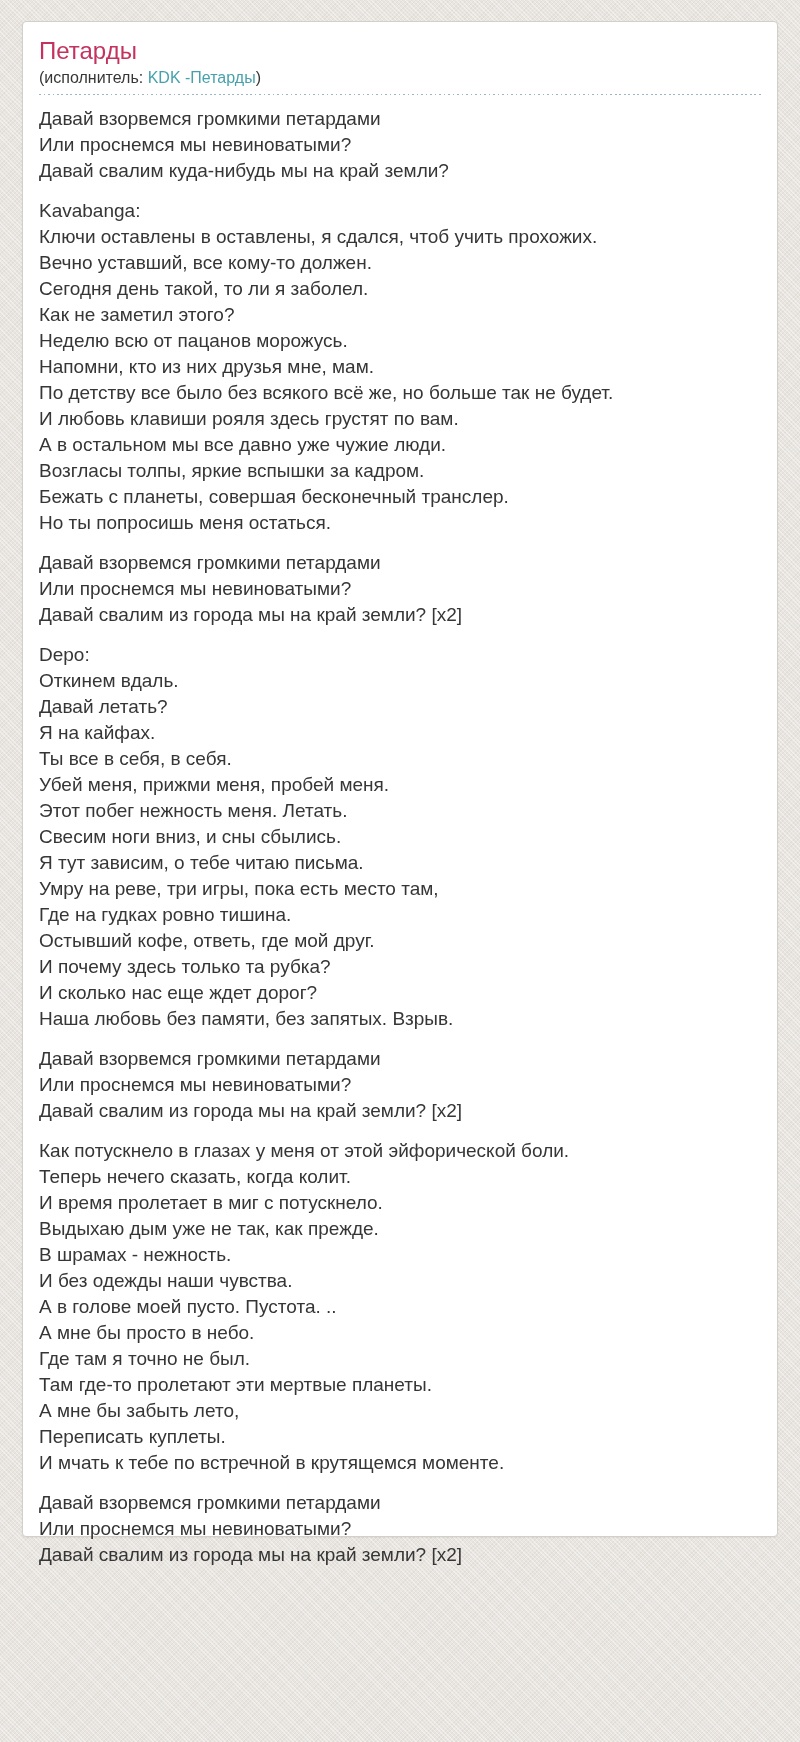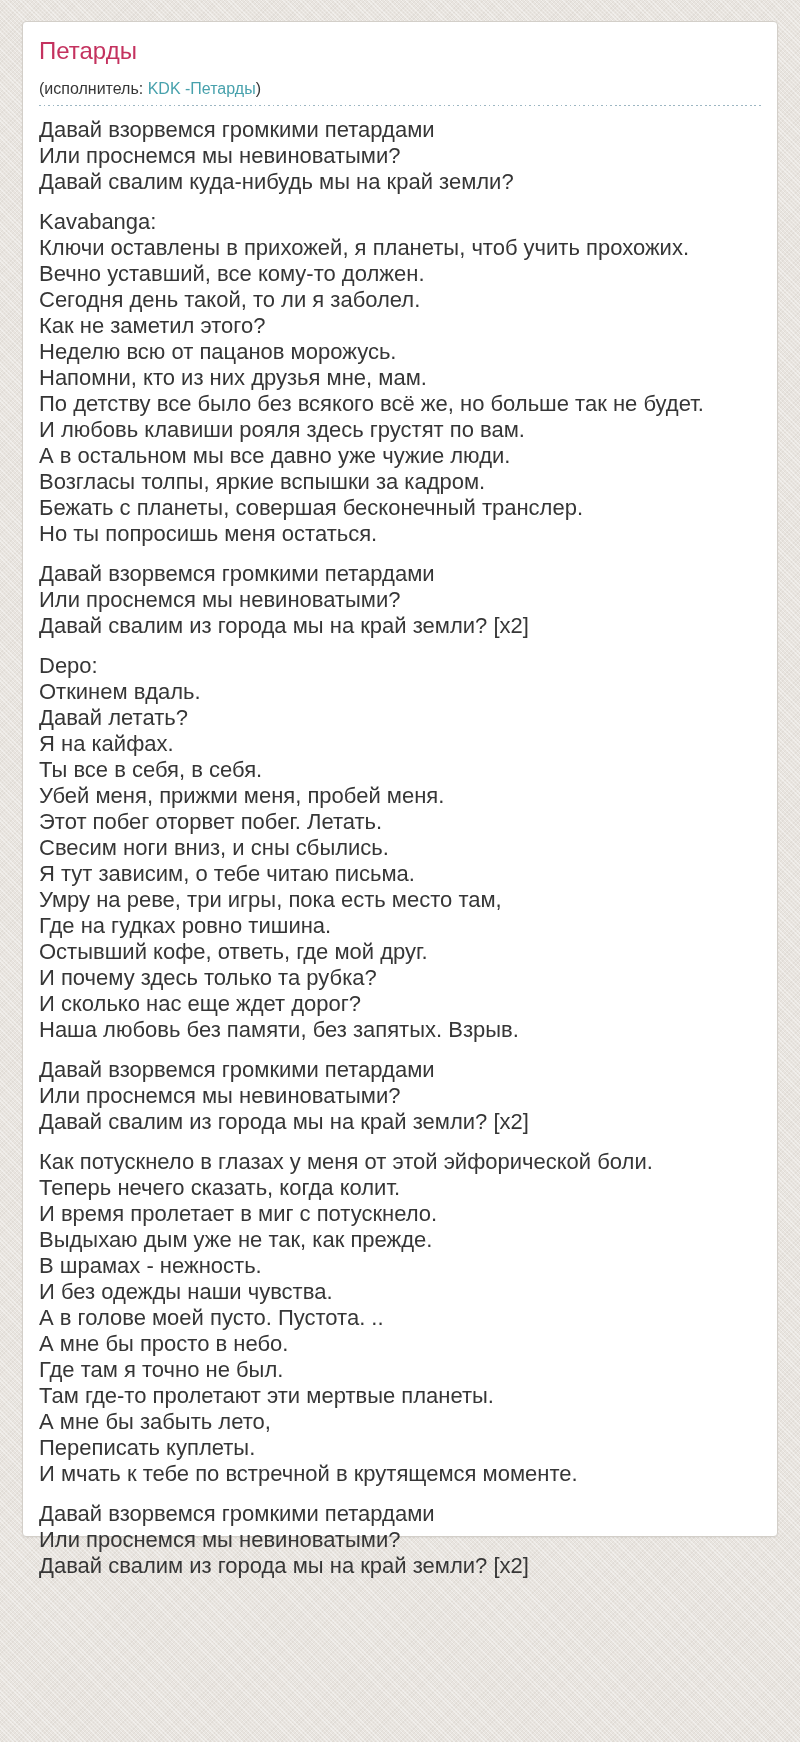--- a/index.html
+++ b/index.html
@@ -33,39 +33,39 @@
     margin: 0;
     font-size: 24px;
     line-height: 30px;
     font-weight: 400;
     color: var(--title, #c4325f);
   }
   .artist-line {
     font-size: 16px;
     line-height: 21px;
     color: var(--text, #3a3a3a);
-    margin-top: 12px;
+    margin-top: 1px;
   }
   .artist-line a {
     color: var(--link, #47a1ac);
     text-decoration: none;
     cursor: pointer;
   }
   .divider {
     height: 2px;
     margin-top: 5px;
     background-image: repeating-linear-gradient(to right,
       var(--divider, #9cb6c2) 0 1.5px, transparent 1.5px 4.5px);
     background-position: 0 bottom;
     background-size: 100% 1.5px;
     background-repeat: no-repeat;
   }
   .lyrics {
     margin-top: 11px;
-    font-size: 22px;
+    font-size: 19px;
     color: var(--text, #343434);
   }
   .stanza { margin: 0; }
   .stanza + .stanza { margin-top: 14px; }
   .line {
     line-height: 26px;
     min-height: 26px;
     white-space: nowrap;
   }
 </style>
@@ -80,21 +80,21 @@
   <div class="divider"></div>
 
   <div class="lyrics" id="lyrics">
       <div class="stanza">
         <div class="line">Давай взорвемся громкими петардами</div>
         <div class="line">Или проснемся мы невиноватыми?</div>
         <div class="line">Давай свалим куда-нибудь мы на край земли?</div>
       </div>
       <div class="stanza">
         <div class="line">Kavabanga:</div>
-        <div class="line">Ключи оставлены в прихожей, я планеты, чтоб учить прохожих.</div>
+        <div class="line">Ключи оставлены в оставлены, я сдался, чтоб учить прохожих.</div>
         <div class="line">Вечно уставший, все кому-то должен.</div>
         <div class="line">Сегодня день такой, то ли я заболел.</div>
         <div class="line">Как не заметил этого?</div>
         <div class="line">Неделю всю от пацанов морожусь.</div>
         <div class="line">Напомни, кто из них друзья мне, мам.</div>
         <div class="line">По детству все было без всякого всё же, но больше так не будет.</div>
         <div class="line">И любовь клавиши рояля здесь грустят по вам.</div>
         <div class="line">А в остальном мы все давно уже чужие люди.</div>
         <div class="line">Возгласы толпы, яркие вспышки за кадром.</div>
         <div class="line">Бежать с планеты, совершая бесконечный транслер.</div>
@@ -105,21 +105,21 @@
         <div class="line">Или проснемся мы невиноватыми?</div>
         <div class="line">Давай свалим из города мы на край земли? [x2]</div>
       </div>
       <div class="stanza">
         <div class="line">Depo:</div>
         <div class="line">Откинем вдаль.</div>
         <div class="line">Давай летать?</div>
         <div class="line">Я на кайфах.</div>
         <div class="line">Ты все в себя, в себя.</div>
         <div class="line">Убей меня, прижми меня, пробей меня.</div>
-        <div class="line">Этот побег оторвет побег. Летать.</div>
+        <div class="line">Этот побег нежность меня. Летать.</div>
         <div class="line">Свесим ноги вниз, и сны сбылись.</div>
         <div class="line">Я тут зависим, о тебе читаю письма.</div>
         <div class="line">Умру на реве, три игры, пока есть место там,</div>
         <div class="line">Где на гудках ровно тишина.</div>
         <div class="line">Остывший кофе, ответь, где мой друг.</div>
         <div class="line">И почему здесь только та рубка?</div>
         <div class="line">И сколько нас еще ждет дорог?</div>
         <div class="line">Наша любовь без памяти, без запятых. Взрыв.</div>
       </div>
       <div class="stanza">

